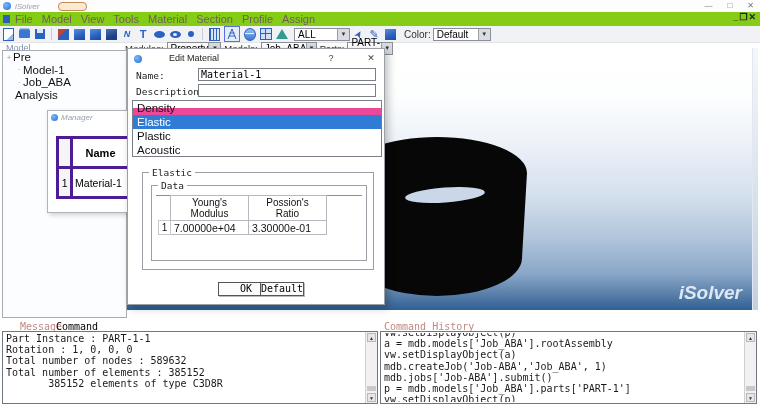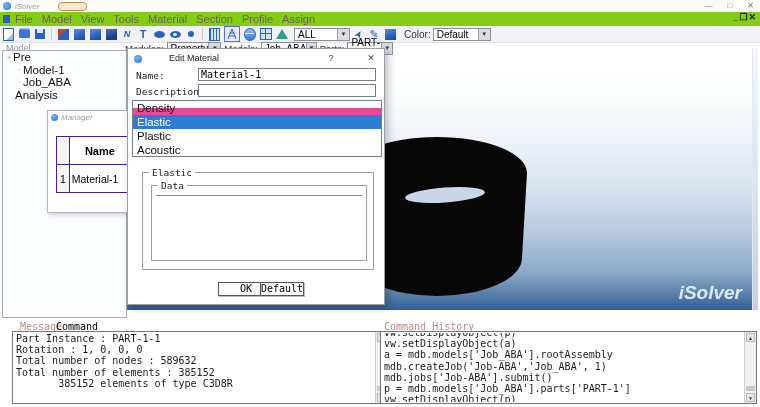--- a/index.html
+++ b/index.html
@@ -68,21 +68,21 @@
   .tree-row{height:12.5px;display:flex;align-items:center;font-size:11.5px;color:#111;white-space:nowrap;}
   .tree-glyph{color:#9aa0a8;font-size:8px;width:8px;text-align:center;flex:none;}
 
   
   #manager{left:47px;top:110px;width:85px;height:103px;background:#fff;border:1px solid #b0b4ba;
     box-shadow:2px 2px 5px rgba(0,0,0,0.18);z-index:3;box-sizing:border-box;}
   .mgr-title{height:12px;display:flex;align-items:center;padding-left:3px;}
   .mgr-title .dot{width:7px;height:7px;border-radius:50%;background:radial-gradient(circle at 35% 35%,#7db7f7,#1f6fd6);margin-right:3px;}
   .mgr-title span{font-size:8px;font-style:italic;color:#98a2b4;}
   #mgr-table{position:absolute;left:8px;top:25px;border-collapse:collapse;}
-  #mgr-table td{border:1px solid #4c1d95;font-size:10.5px;height:13px;padding:7px 2px;}
+  #mgr-table td{border:3px solid #4c1d95;font-size:10.5px;height:13px;padding:7px 2px;}
   #mgr-table .hdr{font-weight:bold;font-size:11px;text-align:center;width:58px;}
   #mgr-table .idx{width:8px;text-align:center;background:#f5f5f5;}
 
   
   #edit-dlg{left:127px;top:48px;width:258px;height:257px;background:#fff;border:1px solid #9aa0a6;
     box-shadow:3px 3px 8px rgba(0,0,0,0.25);z-index:5;box-sizing:border-box;}
   .dlg-title{height:14px;display:flex;align-items:flex-end;padding:0 6px;gap:22px;}
   .dlg-title .dot{width:8px;height:8px;border-radius:50%;background:radial-gradient(circle at 35% 35%,#7db7f7,#1f6fd6);margin-right:5px;flex:none;}
   .dlg-title .ttl{font-size:9px;color:#222;}
   .dlg-title .btn{margin-left:auto;font-size:9px;color:#444;width:14px;text-align:center;}
@@ -102,21 +102,21 @@
   #mat-table .corner{border:none;width:12px;}
   #mat-table .ridx{border:1px solid #c5c9cf;width:12px;text-align:center;font-size:10px;}
   #mat-table .val{width:78px;font-size:10.5px;padding:0 3px;height:13px;}
   .dlg-btn{position:absolute;top:233px;height:14px;border:1px solid #555;background:#fcfcfc;
     font-family:"DejaVu Sans Mono",monospace;font-size:10px;line-height:12px;text-align:center;box-shadow:1px 1px 0 #bbb;box-sizing:border-box;}
 
   
   .tab{position:absolute;top:321px;font-size:10px;font-family:"DejaVu Sans Mono",monospace;}
   .tab.red{color:#c08a84;}
   .console{position:absolute;top:331px;height:73px;background:#fff;border:1px solid #6f7680;box-sizing:border-box;overflow:hidden;}
-  #console-left{left:12px;width:376px;}
+  #console-left{left:2px;width:376px;}
   #console-right{left:380px;width:377px;}
   .console .content{position:absolute;left:3px;top:1px;right:12px;bottom:1px;overflow:hidden;}
   .cline{font-family:"DejaVu Sans Mono",monospace;font-size:10px;line-height:11.2px;color:#1a1a1a;white-space:pre;}
   #console-right .cline:first-child{margin-top:-6px;}
   .vscroll{position:absolute;right:0;top:0;bottom:0;width:11px;background:#f1f1f1;border-left:1px solid #d0d0d0;display:flex;flex-direction:column;align-items:center;}
   .vscroll .sbtn{width:9px;height:9px;margin:1px 0;background:#e6e6e6;border:1px solid #b9b9b9;font-size:5px;line-height:8px;text-align:center;color:#333;box-sizing:border-box;}
   .vscroll .spacer{flex:1;}
   .vscroll .thumb{width:9px;height:5px;background:#c9c9c9;margin-bottom:1px;}
 </style>
 </head>
@@ -299,20 +299,40 @@
     <div class="prop-item selected">Elastic</div>
     <div class="prop-item">Plastic</div>
     <div class="prop-item">Acoustic</div>
   </div>
 
   <div class="groupbox" style="left:14px;top:123px;width:230px;height:96px;">
     <span class="legend">Elastic</span>
     <div class="groupbox" style="left:8px;top:12px;width:214px;height:74px;">
       <span class="legend">Data</span>
       <div id="data-topline"></div>
+      <table id="mat-table">
+        <tbody>
+            <tr>
+          <td class="corner"></td>
+          <td class="hd">
+            <div>Young's</div>
+            <div>Modulus</div>
+          </td>
+          <td class="hd">
+            <div>Possion's</div>
+            <div>Ratio</div>
+          </td>
+        </tr>
+        <tr>
+          <td class="ridx">1</td>
+          <td class="val">7.00000e+04</td>
+          <td class="val">3.30000e-01</td>
+        </tr>
+      </tbody>
+        </table>
     </div>
   </div>
 
   <div class="dlg-btn" style="left:90px;width:56px;">OK</div>
   <div class="dlg-btn" style="left:132px;width:44px;">Default</div>
 </div>
 
 <span class="tab red" style="left:20px;">Message</span>
 <span class="tab" style="left:56px;">Command</span>
 <span class="tab red" style="left:384px;">Command History</span>
@@ -329,22 +349,22 @@
     <span class="sbtn">▲</span>
     <span class="spacer"></span>
     <span class="thumb"></span>
     <span class="sbtn">▼</span>
   </div>
 </div>
 
 <div class="console" id="console-right">
   <div class="content">
     <div class="cline">vw.setDisplayObject(p)</div>
+    <div class="cline">a = mdb.models['Job_ABA'].rootAssembly</div>
     <div class="cline">vw.setDisplayObject(a)</div>
-    <div class="cline">a = mdb.models['Job_ABA'].rootAssembly</div>
     <div class="cline">mdb.createJob('Job-ABA','Job_ABA', 1)</div>
     <div class="cline">mdb.jobs['Job-ABA'].submit()</div>
     <div class="cline">p = mdb.models['Job_ABA'].parts['PART-1']</div>
     <div class="cline">vw.setDisplayObject(p)</div>
   </div>
   <div class="vscroll">
     <span class="sbtn">▲</span>
     <span class="spacer"></span>
     <span class="thumb"></span>
     <span class="sbtn">▼</span>

